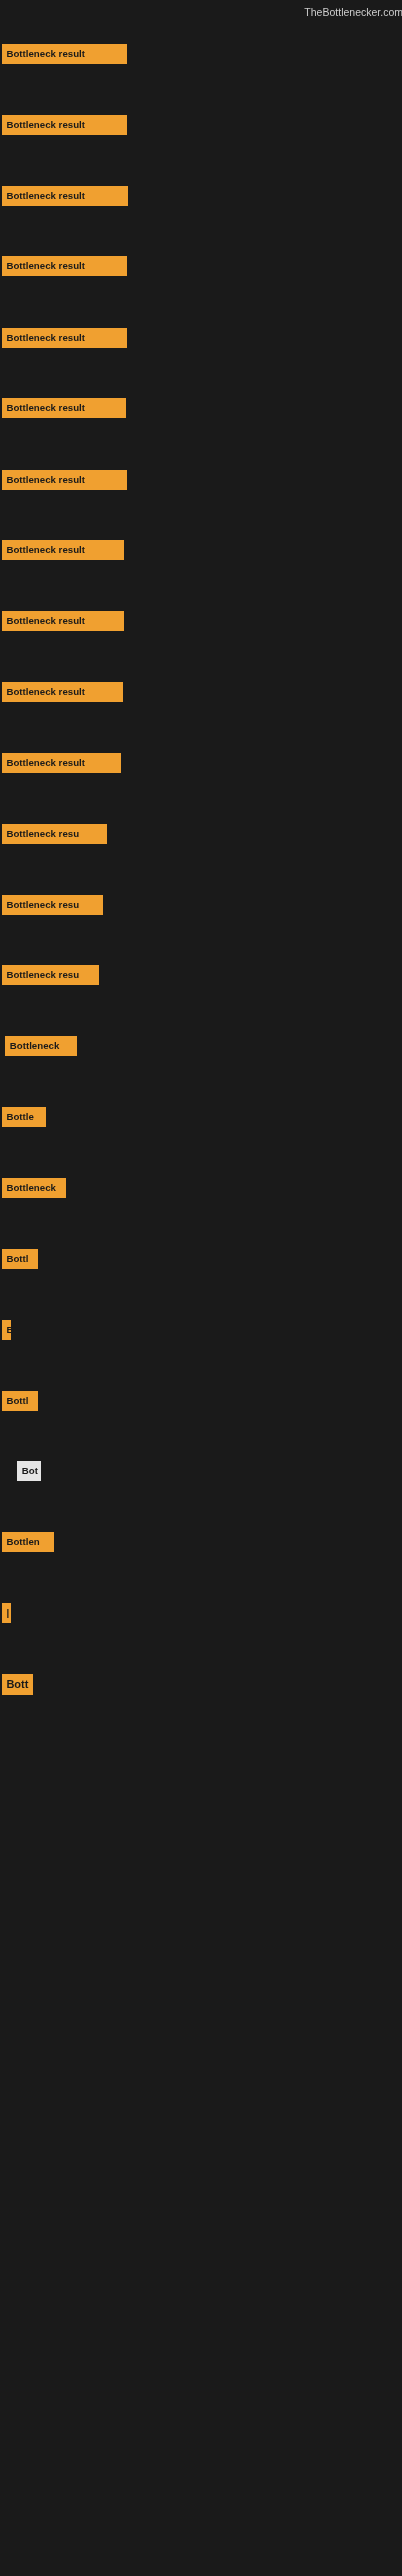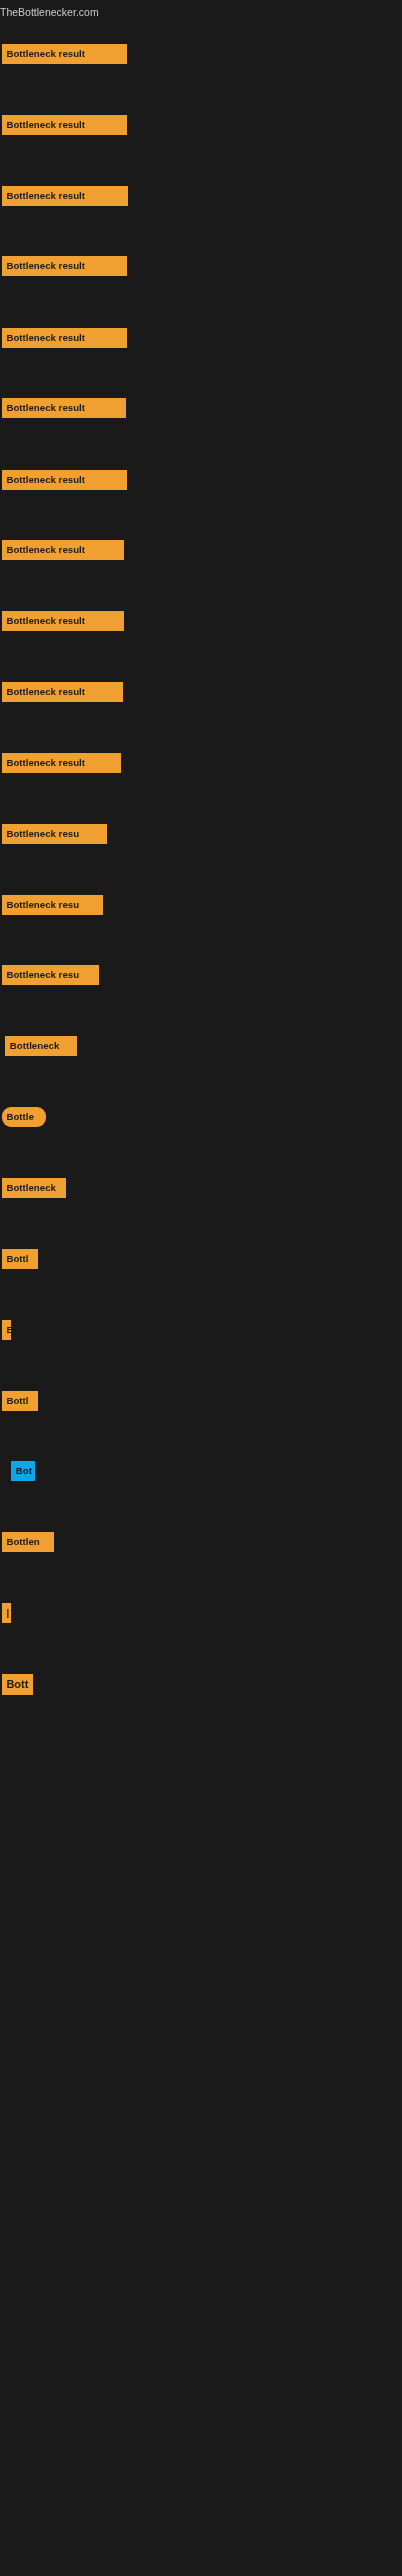--- a/index.html
+++ b/index.html
@@ -10,21 +10,21 @@
 
     body {
       width: 403px;
       min-height: 2576px;
       background-color: #1a1a1a;
       font-family: Arial, sans-serif;
       position: relative;
     }
 
     .site-header {
-      text-align: left;
+      text-align: right;
       padding: 6.4px 0 3.2px 0;
       color: #cccccc;
       font-size: 10.5px;
     }
   </style>
 </head>
 <body>
 
 <div class="site-header">
   <span>TheBottlenecker.com</span>
@@ -39,23 +39,23 @@
     <div style="position: absolute; top: 376px; left: 1.6px; background-color: rgb(240, 160, 48); color: rgb(26, 26, 26); font-size: 9.7px; font-weight: bold; padding: 3.2px 4.8px; white-space: nowrap; overflow: hidden; max-width: 124px; width: 124px; line-height: 1.4;">Bottleneck result</div>
     <div style="position: absolute; top: 448px; left: 1.6px; background-color: rgb(240, 160, 48); color: rgb(26, 26, 26); font-size: 9.7px; font-weight: bold; padding: 3.2px 4.8px; white-space: nowrap; overflow: hidden; max-width: 125px; width: 125px; line-height: 1.4;">Bottleneck result</div>
     <div style="position: absolute; top: 518px; left: 1.6px; background-color: rgb(240, 160, 48); color: rgb(26, 26, 26); font-size: 9.7px; font-weight: bold; padding: 3.2px 4.8px; white-space: nowrap; overflow: hidden; max-width: 122px; width: 122px; line-height: 1.4;">Bottleneck result</div>
     <div style="position: absolute; top: 589px; left: 1.6px; background-color: rgb(240, 160, 48); color: rgb(26, 26, 26); font-size: 9.7px; font-weight: bold; padding: 3.2px 4.8px; white-space: nowrap; overflow: hidden; max-width: 122px; width: 122px; line-height: 1.4;">Bottleneck result</div>
     <div style="position: absolute; top: 660px; left: 1.6px; background-color: rgb(240, 160, 48); color: rgb(26, 26, 26); font-size: 9.7px; font-weight: bold; padding: 3.2px 4.8px; white-space: nowrap; overflow: hidden; max-width: 121px; width: 121px; line-height: 1.4;">Bottleneck result</div>
     <div style="position: absolute; top: 731px; left: 1.6px; background-color: rgb(240, 160, 48); color: rgb(26, 26, 26); font-size: 9.7px; font-weight: bold; padding: 3.2px 4.8px; white-space: nowrap; overflow: hidden; max-width: 119px; width: 119px; line-height: 1.4;">Bottleneck result</div>
     <div style="position: absolute; top: 802px; left: 1.6px; background-color: rgb(240, 160, 48); color: rgb(26, 26, 26); font-size: 9.7px; font-weight: bold; padding: 3.2px 4.8px; white-space: nowrap; overflow: hidden; max-width: 105px; width: 105px; line-height: 1.4;">Bottleneck resu</div>
     <div style="position: absolute; top: 873px; left: 1.6px; background-color: rgb(240, 160, 48); color: rgb(26, 26, 26); font-size: 9.7px; font-weight: bold; padding: 3.2px 4.8px; white-space: nowrap; overflow: hidden; max-width: 101px; width: 101px; line-height: 1.4;">Bottleneck resu</div>
     <div style="position: absolute; top: 943px; left: 1.6px; background-color: rgb(240, 160, 48); color: rgb(26, 26, 26); font-size: 9.7px; font-weight: bold; padding: 3.2px 4.8px; white-space: nowrap; overflow: hidden; max-width: 97px; width: 97px; line-height: 1.4;">Bottleneck resu</div>
     <div style="position: absolute; top: 1014px; left: 5px; background-color: rgb(240, 160, 48); color: rgb(26, 26, 26); font-size: 9.7px; font-weight: bold; padding: 3.2px 4.8px; white-space: nowrap; overflow: hidden; max-width: 72px; width: 72px; line-height: 1.4;">Bottleneck</div>
-    <div style="position: absolute; top: 1085px; left: 1.6px; background-color: rgb(240, 160, 48); color: rgb(26, 26, 26); font-size: 9.7px; font-weight: bold; padding: 3.2px 4.8px; white-space: nowrap; overflow: hidden; max-width: 44px; width: 44px; line-height: 1.4; border-radius: 9px;">Bottle</div>
+    <div style="position: absolute; top: 1085px; left: 1.6px; background-color: rgb(240, 160, 48); color: rgb(26, 26, 26); font-size: 9.7px; font-weight: bold; padding: 3.2px 4.8px; white-space: nowrap; overflow: hidden; max-width: 44px; width: 44px; line-height: 1.4;">Bottle</div>
     <div style="position: absolute; top: 1156px; left: 1.6px; background-color: rgb(240, 160, 48); color: rgb(26, 26, 26); font-size: 9.7px; font-weight: bold; padding: 3.2px 4.8px; white-space: nowrap; overflow: hidden; max-width: 64px; width: 64px; line-height: 1.4;">Bottleneck</div>
     <div style="position: absolute; top: 1227px; left: 1.6px; background-color: rgb(240, 160, 48); color: rgb(26, 26, 26); font-size: 9.7px; font-weight: bold; padding: 3.2px 4.8px; white-space: nowrap; overflow: hidden; max-width: 36px; width: 36px; line-height: 1.4;">Bottl</div>
     <div style="position: absolute; top: 1298px; left: 1.6px; background-color: rgb(240, 160, 48); color: rgb(26, 26, 26); font-size: 9.7px; font-weight: bold; padding: 3.2px 4.8px; white-space: nowrap; overflow: hidden; max-width: 9.7px; width: 9.7px; line-height: 1.4;">B</div>
     <div style="position: absolute; top: 1369px; left: 1.6px; background-color: rgb(240, 160, 48); color: rgb(26, 26, 26); font-size: 9.7px; font-weight: bold; padding: 3.2px 4.8px; white-space: nowrap; overflow: hidden; max-width: 36px; width: 36px; line-height: 1.4;">Bottl</div>
-    <div style="position: absolute; top: 1439px; left: 11px; background-color: #0ea5e9; color: rgb(26, 26, 26); font-size: 9.7px; font-weight: bold; padding: 3.2px 4.8px; white-space: nowrap; overflow: hidden; max-width: 24px; width: 24px; line-height: 1.4;">Bot</div>
+    <div style="position: absolute; top: 1439px; left: 17px; background-color: #e5e5e5; color: rgb(26, 26, 26); font-size: 9.7px; font-weight: bold; padding: 3.2px 4.8px; white-space: nowrap; overflow: hidden; max-width: 24px; width: 24px; line-height: 1.4;">Bot</div>
     <div style="position: absolute; top: 1510px; left: 1.6px; background-color: rgb(240, 160, 48); color: rgb(26, 26, 26); font-size: 9.7px; font-weight: bold; padding: 3.2px 4.8px; white-space: nowrap; overflow: hidden; max-width: 52px; width: 76px; line-height: 1.4;">Bottlen</div>
     <div style="position: absolute; top: 1581px; left: 1.6px; background-color: rgb(240, 160, 48); color: rgb(26, 26, 26); font-size: 9.7px; font-weight: bold; padding: 3.2px 4.8px; white-space: nowrap; overflow: hidden; max-width: 6.4px; width: 6.4px; line-height: 1.4;">|</div>
     <div style="position: absolute; top: 1652px; left: 1.6px; background-color: rgb(240, 160, 48); color: rgb(26, 26, 26); font-size: 11px; font-weight: bold; padding: 3.2px 4.8px; white-space: nowrap; overflow: hidden; max-width: 31px; width: 31px; line-height: 1.4;">Bott</div>
   </div>
 
 
 </body></html>

